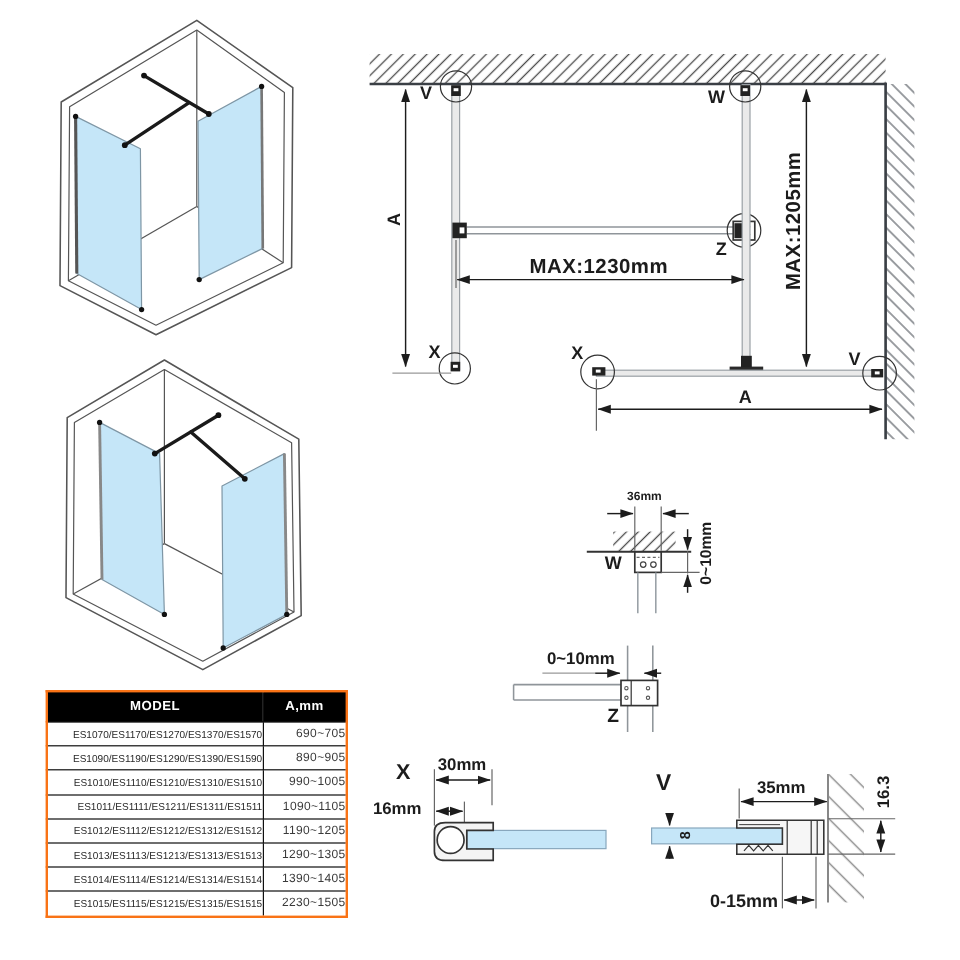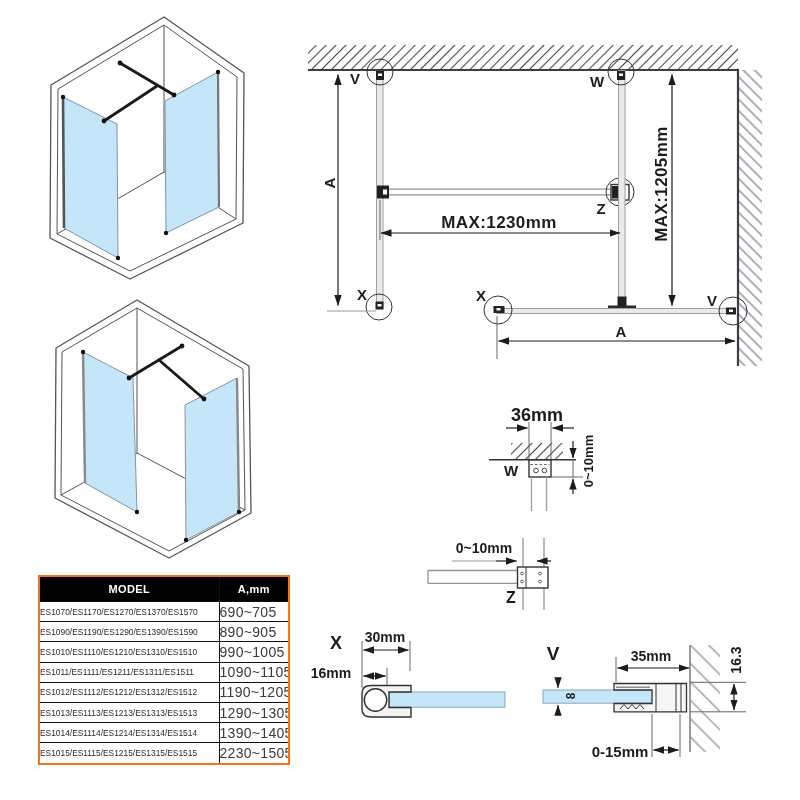--- a/index.html
+++ b/index.html
@@ -3,23 +3,23 @@
 <meta charset="utf-8">
 <style>
   html,body{margin:0;padding:0;background:#ffffff}
   body{width:800px;height:800px;overflow:hidden}
   .canvas{position:relative;width:800px;height:800px;font-family:"Liberation Sans",sans-serif;background:#fff}
   .canvas > svg{position:absolute;left:0;top:0}
   .lb{position:absolute;font-weight:bold;color:#1c1c1c;white-space:nowrap;line-height:1;transform:translate(-50%,-50%)}
   .lbr{transform:translate(-50%,-50%) rotate(-90deg)}
   table.spec{position:absolute;left:38px;top:575px;width:250px;border-collapse:collapse;table-layout:fixed;border:2px solid #f97316;background:#fff}
   table.spec th{background:#000;color:#fff;font-size:11px;font-weight:bold;height:24px;border:1.5px solid #101010;letter-spacing:.4px;padding:0}
-  table.spec td{border:1.5px solid #101010;height:19.2px;text-align:left;color:#2a2a2a;padding:0;overflow:hidden}
+  table.spec td{border:1.5px solid #101010;height:19.2px;text-align:right;color:#2a2a2a;padding:0;overflow:hidden}
   table.spec td.model{font-size:8.4px}
-  table.spec td.amm{font-size:14px;color:#3a3a3a;letter-spacing:.3px}
+  table.spec td.amm{font-size:10px;color:#3a3a3a;letter-spacing:.3px}
   col.c-model{width:180px}
   col.c-amm{width:70px}
 </style>
 </head>
 <body>
 
 <div class="canvas">
 
 <svg width="800" height="800" viewBox="0 0 800 800">
   <defs>
@@ -238,21 +238,21 @@
   <div class="lb" style="left:597px;top:81px;font-size:15px">W</div>
   <div class="lb" style="left:601px;top:208px;font-size:15px">Z</div>
   <div class="lb" style="left:362px;top:294px;font-size:15px">X</div>
   <div class="lb" style="left:481px;top:295px;font-size:15px">X</div>
   <div class="lb" style="left:712px;top:300px;font-size:15px">V</div>
   <div class="lb lbr" style="left:329px;top:183px;font-size:15px">A</div>
   <div class="lb" style="left:621px;top:331px;font-size:15px">A</div>
   <div class="lb" style="left:499px;top:222px;font-size:17px;letter-spacing:.4px">MAX:1230mm</div>
   <div class="lb lbr" style="left:661px;top:184px;font-size:17px;letter-spacing:.4px">MAX:1205mm</div>
 
-  <div class="lb" style="left:537px;top:415px;font-size:18px">36mm</div>
+  <div class="lb" style="left:537px;top:415px;font-size:10px">36mm</div>
   <div class="lb" style="left:511px;top:470px;font-size:15px">W</div>
   <div class="lb lbr" style="left:588px;top:461px;font-size:13px">0~10mm</div>
 
   <div class="lb" style="left:484px;top:548px;font-size:14px">0~10mm</div>
   <div class="lb" style="left:511px;top:598px;font-size:16px">Z</div>
 
   <div class="lb" style="left:336px;top:643px;font-size:18px">X</div>
   <div class="lb" style="left:385px;top:637px;font-size:14px">30mm</div>
   <div class="lb" style="left:331px;top:673px;font-size:14px">16mm</div>
 

